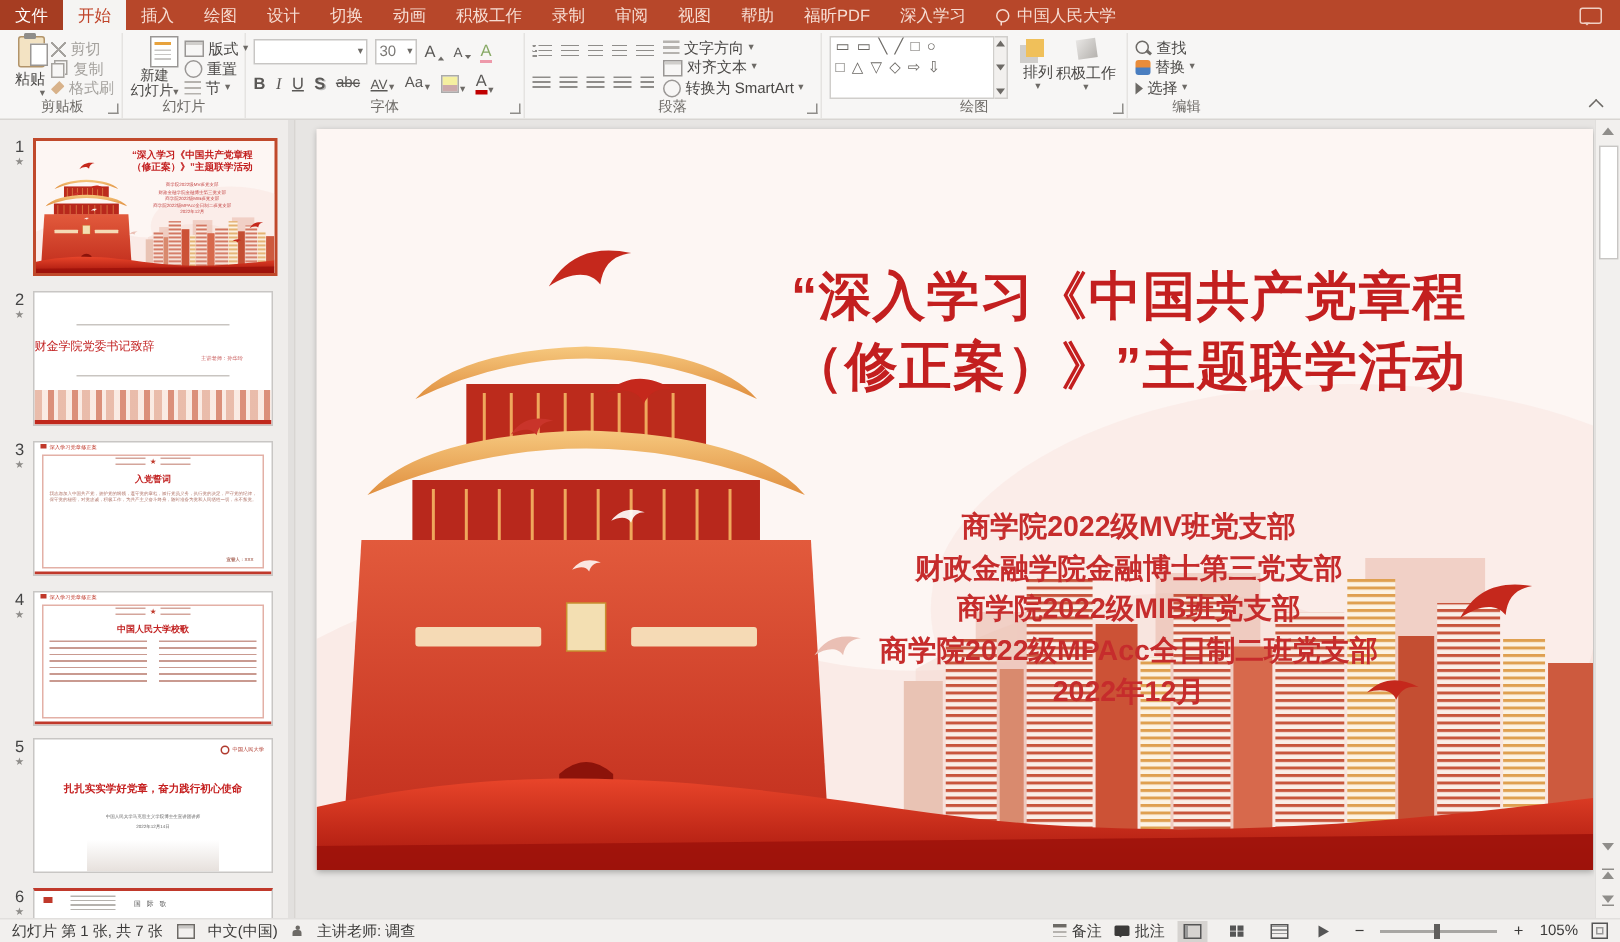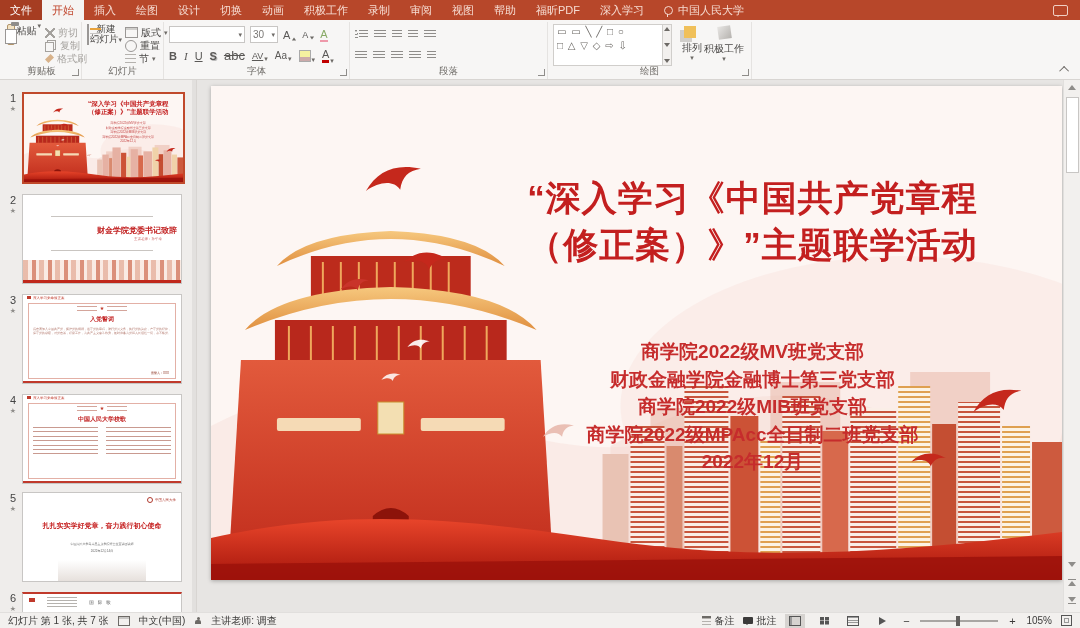--- a/index.html
+++ b/index.html
@@ -20,21 +20,21 @@
   .chat::after{content:"";position:absolute;left:2px;bottom:-4px;border:2px solid transparent;border-top-color:#f0cfc3}
 
   
   .ribbon{position:absolute;left:0;top:20px;width:1080px;height:60px;background:#f7f6f5;
     border-bottom:1px solid #d8d5d2;display:flex;align-items:stretch;padding:2px 0 0 2px;box-sizing:border-box;z-index:20}
   .g{position:relative;border-right:1px solid #e5e3e1;padding:2px 5px 14px 5px;box-sizing:border-box;flex:none}
   .glab{position:absolute;bottom:1px;left:0;right:0;text-align:center;font-size:9.5px;color:#6d6a66}
   .dlg{position:absolute;right:2px;bottom:3px;width:6px;height:6px;border-right:1px solid #8f8d8a;
     border-bottom:1px solid #8f8d8a}
   .gbody{display:flex;gap:4px;height:42px}
-  .bigbtn{display:flex;flex-direction:row;align-items:flex-start;justify-content:flex-start;width:34px;
+  .bigbtn{display:flex;flex-direction:column;align-items:flex-end;justify-content:flex-start;width:34px;
     font-size:10px;color:#4a4846;gap:1px}
   .blab{white-space:nowrap}
   .car{font-size:7px;color:#6d6a66;line-height:4px}
   .scol{display:flex;flex-direction:column;justify-content:space-between;padding:2px 0}
   .sbtn{display:flex;align-items:center;font-size:10px;color:#4a4846;white-space:nowrap;gap:3px;height:13px}
   .sbtn.dis{color:#a5a29e}
   .mi{width:10px;height:10px;display:inline-block;flex:none}
   .mi-cut{background:linear-gradient(45deg,transparent 44%,#a5a29e 44%,#a5a29e 56%,transparent 56%),
           linear-gradient(-45deg,transparent 44%,#a5a29e 44%,#a5a29e 56%,transparent 56%)}
   .mi-copy{width:7px;height:8px;border:1px solid #a5a29e;box-shadow:2px -2px 0 -1px #f7f6f5,2px -2px #a5a29e;margin:2px 3px 0 0}
@@ -94,21 +94,21 @@
     box-sizing:border-box;overflow:hidden}
   .thumb.sel{border:2px solid #c0492b;width:163px;height:92px}
   
   .t1{background:#fdf6f3}
   .t1illu{position:absolute;left:0;top:0;width:100%;height:100%}
   .t1text{position:absolute;left:32%;right:1%;top:6px;text-align:center}
   .t1t{font-size:7px;line-height:8.5px;font-weight:bold;color:#c32020;transform:scale(.92)}
   .t1s{font-size:3px;line-height:4.6px;color:#c54848;margin-top:4px}
   
   .hline{position:absolute;left:18%;right:18%;height:1px;background:#c9c5c1}
-  .t2title{position:absolute;left:0;right:4px;top:34%;text-align:right;font-size:8px;font-weight:bold;color:#c22222}
+  .t2title{position:absolute;left:0;right:4px;top:34%;text-align:left;font-size:8px;font-weight:normal;color:#c22222}
   .t2sub{position:absolute;left:0;right:12%;top:48%;text-align:right;font-size:3.5px;color:#c66}
   .t2sky{position:absolute;left:0;right:0;bottom:3px;height:20px;opacity:.75;background:
     repeating-linear-gradient(90deg,#e2a68f 0 5px,#f8e4da 5px 9px,#cf6b4e 9px 13px,#f8e4da 13px 16px)}
   .t2strip{position:absolute;left:0;right:0;bottom:0;height:3px;background:#c0281c}
   
   .tframe{position:absolute;left:5px;right:5px;top:8px;bottom:4px;border:1px solid #e3b0a6}
   .ttag{position:absolute;left:4px;top:1px;font-size:3.5px;color:#c0392b}
   .ttag::before{content:"";display:inline-block;width:4px;height:3px;background:#c0392b;margin-right:2px}
   .tdivider{position:absolute;left:0;right:0;top:10px;text-align:center;font-size:5px;color:#c0392b}
   .tdivider::before,.tdivider::after{content:"";display:inline-block;width:20px;height:3px;
@@ -389,21 +389,21 @@
           </span>
         <span class="tbt">
             <i>I</i>
           </span>
         <span class="tbt">
             <span class="u">U</span>
           </span>
         <span class="tbt">
             <b style="text-shadow:1px 1px 0 #bbb">S</b>
           </span>
-        <span class="tbt" style="font-size:13px">
+        <span class="tbt" style="font-size:10px">
             <span class="st">abc</span>
           </span>
         <span class="tbt" style="font-size:9px">
             <span class="u">AV</span>
             <span class="car">▾</span>
           </span>
         <span class="tbt" style="font-size:10px">
             <span>Aa</span>
             <span class="car">▾</span>
           </span>
@@ -431,20 +431,37 @@
             <span class="ic-lines"></span>
           </div>
           <div class="frow" style="gap:6px">
             <span class="ic-lines"></span>
             <span class="ic-lines"></span>
             <span class="ic-lines"></span>
             <span class="ic-lines"></span>
             <span class="ic-lines" style="width:9px"></span>
           </div>
         </div>
+        <div class="scol" style="padding:1px 0">
+          <div class="sbtn">
+              <span class="mi mi-section"></span>
+              <span>文字方向</span>
+              <span class="car">▾</span>
+            </div>
+          <div class="sbtn">
+              <span class="mi mi-layout"></span>
+              <span>对齐文本</span>
+              <span class="car">▾</span>
+            </div>
+          <div class="sbtn">
+              <span class="mi mi-reset"></span>
+              <span>转换为 SmartArt</span>
+              <span class="car">▾</span>
+            </div>
+        </div>
       </div>
       <div class="glab"><span>段落</span></div>
       <span class="dlg"></span>
     </div>
 
     <div class="g" style="width:204px">
       <div style="display:flex">
         <div class="shapebox">
           <div>▭ ▭ ╲ ╱ □ ○</div>
           <div>□ △ ▽ ◇ ⇨ ⇩</div>
@@ -463,20 +480,39 @@
         <div class="stackbtn">
           <span class="mi-styles"></span>
           <span style="white-space:nowrap">积极工作</span>
             <span class="car">▾</span>
         </div>
       </div>
       <div class="glab"><span>绘图</span></div>
       <span class="dlg"></span>
     </div>
 
+    <div class="g" style="width:78px;border-right:none">
+      <div class="scol" style="padding:1px 0;height:42px;box-sizing:border-box">
+        <div class="sbtn">
+            <span class="mi mi-search"></span>
+            <span>查找</span>
+          </div>
+        <div class="sbtn">
+            <span class="mi mi-replace"></span>
+            <span>替换</span>
+            <span class="car">▾</span>
+          </div>
+        <div class="sbtn">
+            <span class="mi mi-cursor"></span>
+            <span>选择</span>
+            <span class="car">▾</span>
+          </div>
+      </div>
+      <div class="glab"><span>编辑</span></div>
+    </div>
 
     <div class="collapse">
         <i class="chev"></i>
       </div>
   </div>
 
   <div class="main">
 
     <div class="panel">
 

